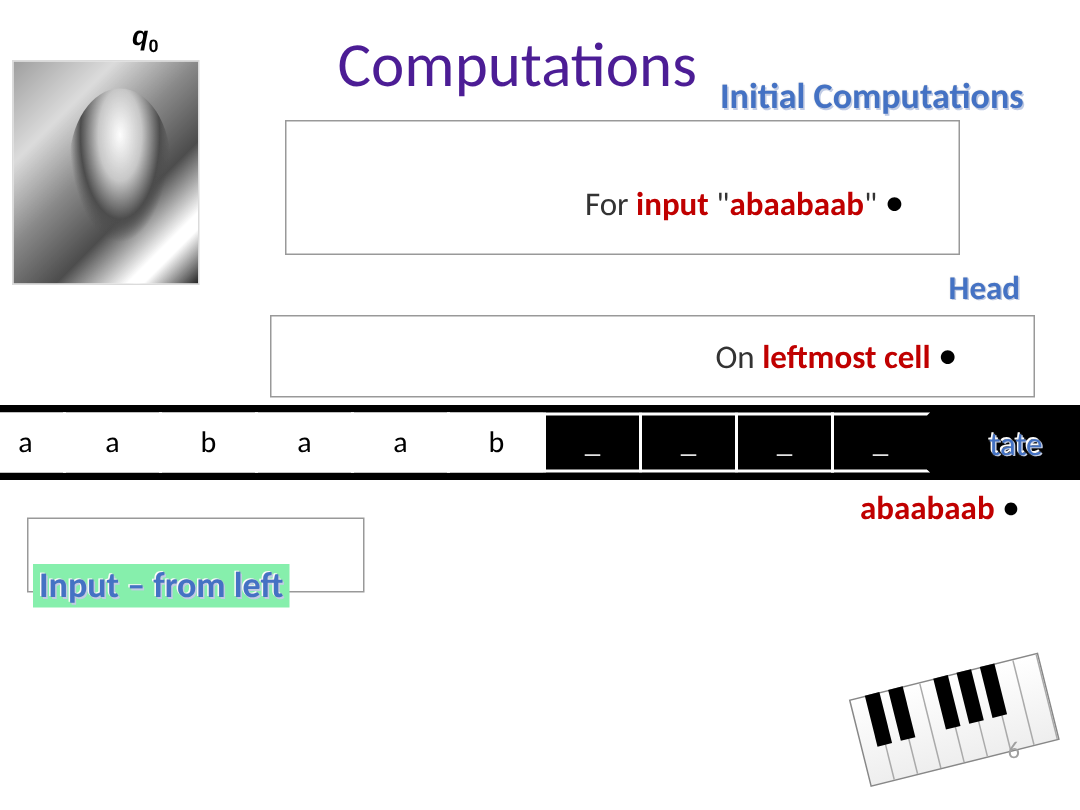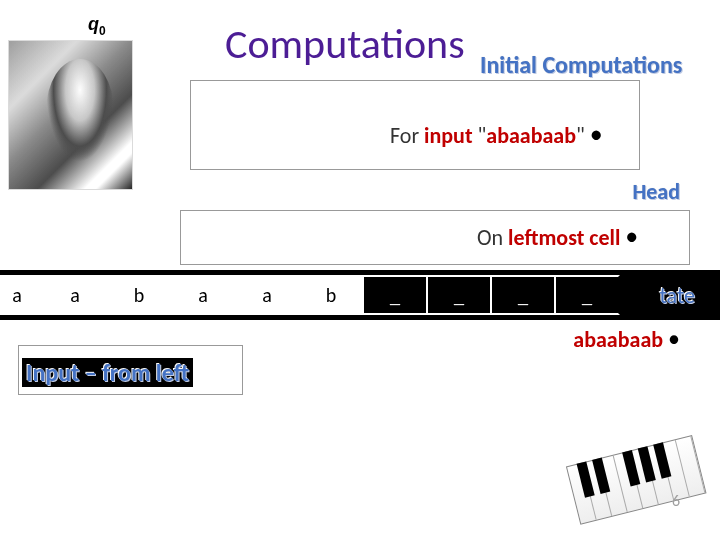--- a/index.html
+++ b/index.html
@@ -120,26 +120,26 @@
   .starting {
     position: absolute;
     right: 40px; top: 324px;
     font-size: 22px;
     font-weight: bold;
     color: #c00000;
   }
   .starting .bullet { color: #000; font-weight: normal; font-size: 24px; }
   .input-label {
     position: absolute;
-    left: 22px; top: 358px;
+    left: 22px; top: 376px;
     font-size: 24px;
     font-weight: bold;
     color: #4472c4;
     text-shadow: 0 0 1px #ccc, -1px -1px 0 #fff, 1px 1px 0 #bfcbe6;
-    background: #000000;
+    background: #86efac;
     padding: 0 4px;
   }
   .piano {
     position: absolute;
     right: 20px; bottom: 20px;
     width: 130px; height: 90px;
     transform: rotate(-14deg);
   }
   .keys {
     position: absolute;

